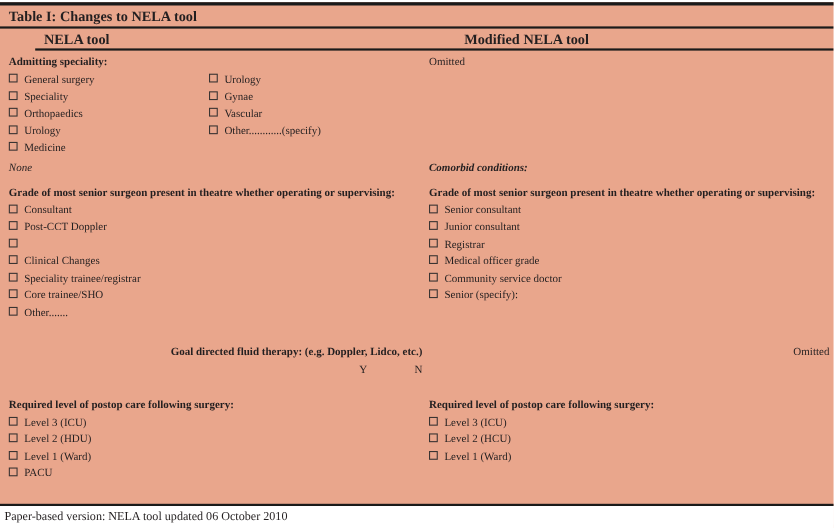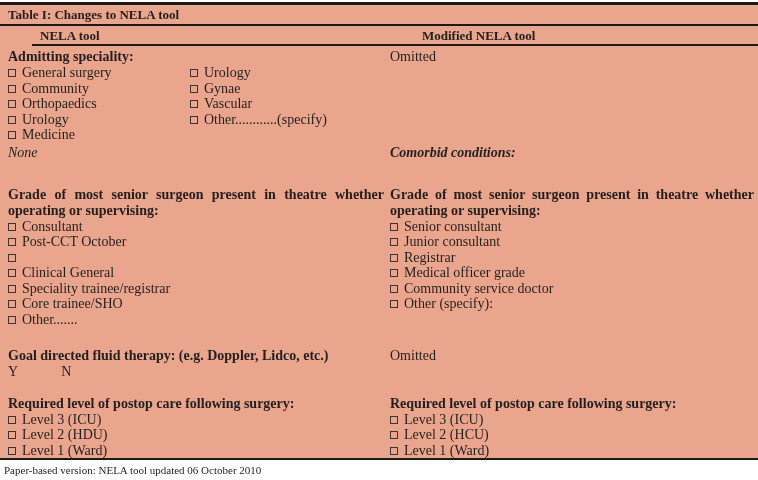--- a/index.html
+++ b/index.html
@@ -38,21 +38,21 @@
     grid-template-columns: 382px 1fr;
     font-weight: bold;
     font-size: 13px;
     line-height: 15px;
     padding: 2px 0 1px 8px;
     border-bottom: 2px solid var(--rule);
     margin-left: 32px;
   }
   .tbody {
     padding: 3px 0 0 8px;
-    font-size: 14px;
+    font-size: 10px;
     line-height: 15.5px;
   }
   .trow {
     display: grid;
     grid-template-columns: 382px 1fr;
     align-items: start;
   }
   .cell { padding-right: 6px; }
   .cell-right { padding-right: 4px; }
   .sec-heading {
@@ -69,22 +69,22 @@
     border: 1.2px solid #3a3432;
     margin-right: 6px;
     vertical-align: 0px;
     background: transparent;
   }
   .two-col {
     display: grid;
     grid-template-columns: 182px auto;
   }
   .row-none { margin-top: 2px; font-style: italic; }
-  .row-grade { margin-top: 26px; }
-  .row-fluid { margin-top: 21px; }
+  .row-grade { margin-top: 7px; }
+  .row-fluid { margin-top: 21px; text-align: right; }
   .row-postop { margin-top: 16px; }
   .yn-line span.no { margin-left: 43px; }
   .footer-caption {
     font-size: 11px;
     line-height: 14px;
     padding: 3px 0 0 4px;
     background: #ffffff;
     color: var(--text);
   }
 </style>
@@ -104,21 +104,21 @@
     </div>
 
     <div class="tbody">
 
       <div class="trow row-admitting">
         <div class="cell">
           <div class="sec-heading">Admitting speciality:</div>
           <div class="two-col">
             <div>
                 <div class="cb-row"><span class="cb"></span><span class="cb-label">General surgery</span></div>
-                <div class="cb-row"><span class="cb"></span><span class="cb-label">Community</span></div>
+                <div class="cb-row"><span class="cb"></span><span class="cb-label">Speciality</span></div>
                 <div class="cb-row"><span class="cb"></span><span class="cb-label">Orthopaedics</span></div>
                 <div class="cb-row"><span class="cb"></span><span class="cb-label">Urology</span></div>
                 <div class="cb-row"><span class="cb"></span><span class="cb-label">Medicine</span></div>
               </div>
             <div>
                 <div class="cb-row"><span class="cb"></span><span class="cb-label">Urology</span></div>
                 <div class="cb-row"><span class="cb"></span><span class="cb-label">Gynae</span></div>
                 <div class="cb-row"><span class="cb"></span><span class="cb-label">Vascular</span></div>
                 <div class="cb-row"><span class="cb"></span><span class="cb-label">Other............(specify)</span></div>
               </div>
@@ -130,37 +130,37 @@
       <div class="trow row-none">
         <div class="cell">None</div>
         <div class="cell-right sec-heading">Comorbid conditions:</div>
       </div>
 
       <div class="trow row-grade">
         <div class="cell">
           <div class="sec-heading justified">Grade of most senior surgeon present in theatre whether operating or supervising:</div>
           <div>
               <div class="cb-row"><span class="cb"></span><span class="cb-label">Consultant</span></div>
-              <div class="cb-row"><span class="cb"></span><span class="cb-label">Post-CCT October</span></div>
+              <div class="cb-row"><span class="cb"></span><span class="cb-label">Post-CCT Doppler</span></div>
               <div class="cb-row"><span class="cb"></span></div>
-              <div class="cb-row"><span class="cb"></span><span class="cb-label">Clinical General</span></div>
+              <div class="cb-row"><span class="cb"></span><span class="cb-label">Clinical Changes</span></div>
               <div class="cb-row"><span class="cb"></span><span class="cb-label">Speciality trainee/registrar</span></div>
               <div class="cb-row"><span class="cb"></span><span class="cb-label">Core trainee/SHO</span></div>
               <div class="cb-row"><span class="cb"></span><span class="cb-label">Other.......</span></div>
             </div>
         </div>
         <div class="cell-right">
           <div class="sec-heading justified">Grade of most senior surgeon present in theatre whether operating or supervising:</div>
           <div>
               <div class="cb-row"><span class="cb"></span><span class="cb-label">Senior consultant</span></div>
               <div class="cb-row"><span class="cb"></span><span class="cb-label">Junior consultant</span></div>
               <div class="cb-row"><span class="cb"></span><span class="cb-label">Registrar</span></div>
               <div class="cb-row"><span class="cb"></span><span class="cb-label">Medical officer grade</span></div>
               <div class="cb-row"><span class="cb"></span><span class="cb-label">Community service doctor</span></div>
-              <div class="cb-row"><span class="cb"></span><span class="cb-label">Other (specify):</span></div>
+              <div class="cb-row"><span class="cb"></span><span class="cb-label">Senior (specify):</span></div>
             </div>
         </div>
       </div>
 
       <div class="trow row-fluid">
         <div class="cell">
           <div class="sec-heading">Goal directed fluid therapy: (e.g. Doppler, Lidco, etc.)</div>
           <div class="yn-line">
             <span class="yes">Y</span><span class="no">N</span>
           </div>

